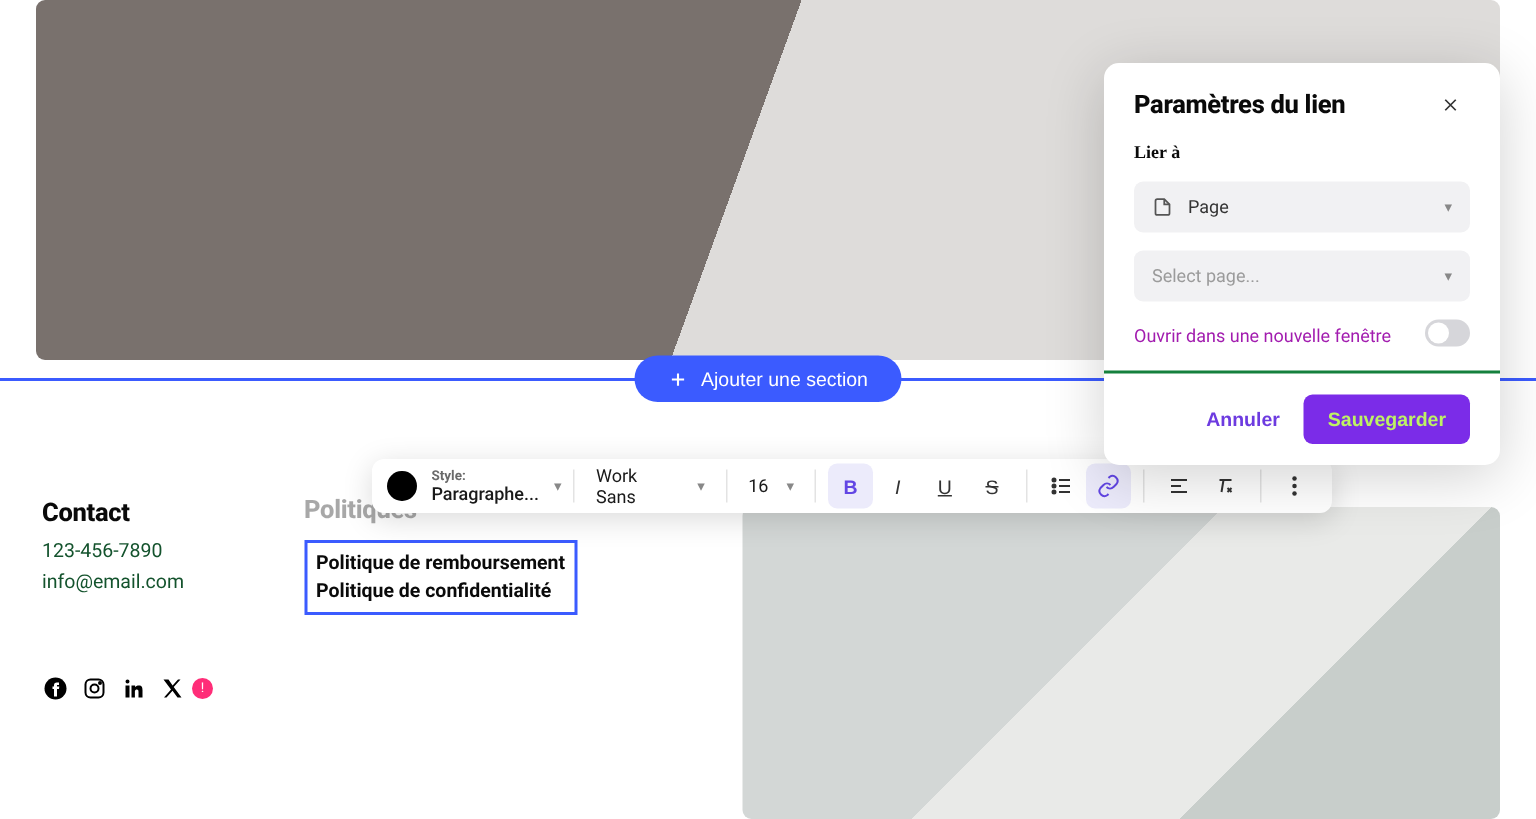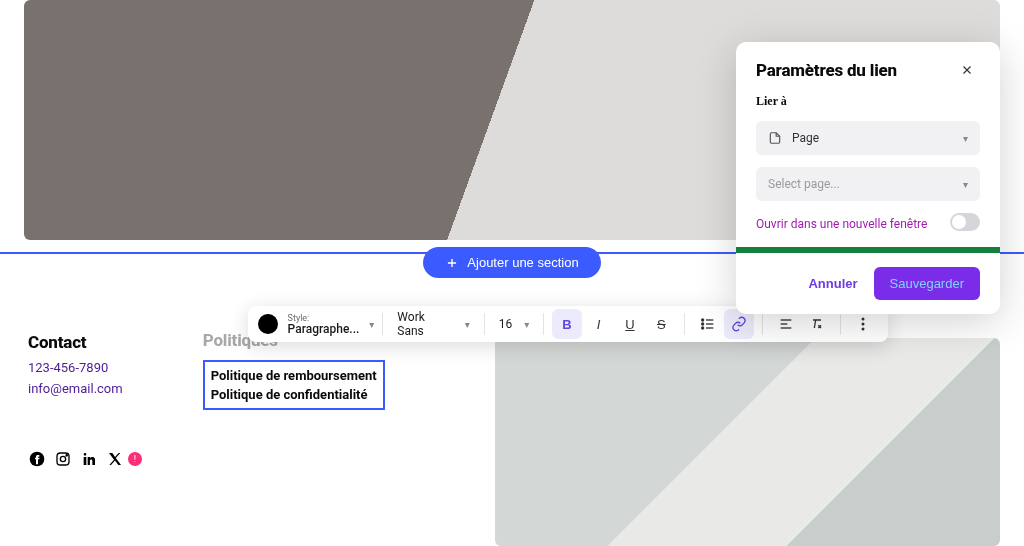--- a/index.html
+++ b/index.html
@@ -3,63 +3,63 @@
 <meta charset="utf-8">
 <style>
 * { box-sizing: border-box; margin: 0; padding: 0; }
 body { font-family: -apple-system, BlinkMacSystemFont, "Segoe UI", Roboto, sans-serif; width: 1024px; height: 546px; overflow: hidden; background: #fff; position: relative; }
 
 .canvas { position: absolute; inset: 0; }
 
 .hero-img { position: absolute; left: 24px; top: 0; right: 24px; height: 240px; border-radius: 6px; overflow: hidden; background: linear-gradient(110deg, #79716D 0%, #79716D 48%, #DEDCDA 48%, #DEDCDA 100%); }
 
 .add-section-bar { position: absolute; left: 0; right: 0; top: 252px; height: 2px; background: #3B5BFF; display: flex; justify-content: center; align-items: center; }
-.add-section-btn { position: absolute; top: -15px; background: #3B5BFF; color: #fff; border: none; border-radius: 999px; padding: 8px 22px; font-size: 13px; font-weight: 500; display: flex; align-items: center; gap: 8px; cursor: pointer; margin-top: 10px; }
+.add-section-btn { position: absolute; top: -15px; background: #3B5BFF; color: #fff; border: none; border-radius: 999px; padding: 8px 22px; font-size: 13px; font-weight: 500; display: flex; align-items: center; gap: 8px; cursor: pointer; }
 
 .footer { position: absolute; left: 28px; top: 332px; right: 28px; display: flex; gap: 80px; }
 .footer-col { display: flex; flex-direction: column; gap: 6px; }
 .footer h3 { font-size: 17px; font-weight: 800; color: #0A0A0A; margin-bottom: 2px; letter-spacing: -0.2px; }
-.footer .txt { font-size: 13px; color: #4c1d95; }
+.footer .txt { font-size: 13px; color: #14532d; }
 .socials { position: absolute; left: 28px; top: 450px; display: flex; gap: 8px; align-items: center; }
 .soc-ic { width: 18px; height: 18px; display: inline-flex; align-items: center; justify-content: center; color: #000; font-weight: 700; font-size: 13px; }
 .soc-badge { width: 14px; height: 14px; border-radius: 50%; background: #FF2D78; color: #fff; font-size: 9px; line-height: 14px; text-align: center; margin-left: -4px; }
 
 .footer-right-img { position: absolute; left: 495px; top: 338px; right: 24px; bottom: 0; background: linear-gradient(135deg, #D3D7D6 0%, #D3D7D6 45%, #E9EAE8 45%, #E9EAE8 70%, #C8CECB 70%); border-radius: 6px; }
 
 .poli-col { position: relative; }
 .poli-title { font-size: 17px; font-weight: 800; color: #0A0A0A; letter-spacing: -0.2px; margin-top: 2px; }
 .sel-box { border: 2px solid #3B5BFF; padding: 4px 6px; margin-top: 4px; }
 .sel-item { font-size: 13px; font-weight: 700; color: #0A0A0A; padding: 2px 0; }
 
 .toolbar { position: absolute; left: 248px; top: 306px; width: 640px; height: 36px; background: #fff; border-radius: 8px; box-shadow: 0 4px 20px rgba(0,0,0,.15); display: flex; align-items: center; padding: 0 10px; gap: 2px; z-index: 50; }
 .tb-swatch { width: 20px; height: 20px; border-radius: 50%; background: #000; }
 .tb-style { display: flex; flex-direction: column; line-height: 1; margin: 0 8px; }
-.tb-style .lbl { font-size: 9px; color: #6b6b6b; }
+.tb-style .lbl { font-size: 9px; color: #6b6b6b; font-weight: bold; }
 .tb-style .val { font-size: 12px; color: #1a1a1a; font-weight: 500; }
 .tb-sep { width: 1px; height: 22px; background: #e3e3e3; margin: 0 6px; }
 .tb-sel { display: flex; align-items: center; gap: 12px; font-size: 12px; color: #1a1a1a; padding: 0 6px; }
 .tb-btn { width: 30px; height: 30px; border: none; background: transparent; border-radius: 6px; display: flex; align-items: center; justify-content: center; color: #333; cursor: pointer; font-size: 13px; }
 .tb-btn.active-bold { background: #ECEBFB; color: #6246E4; font-weight: 800; }
 .tb-btn.active-link { background: #ECEBFB; color: #6246E4; }
 .chev { font-size: 10px; color: #888; }
 
 .panel { position: absolute; right: 24px; top: 42px; width: 264px; background: #fff; border-radius: 10px; box-shadow: 0 8px 40px rgba(0,0,0,.18); z-index: 100; display: flex; flex-direction: column; }
 .panel-head { display: flex; justify-content: space-between; align-items: center; padding: 18px 20px 14px; }
 .panel-head h2 { font-size: 17px; font-weight: 800; color: #0A0A0A; letter-spacing: -0.2px; }
 .close-x { width: 20px; height: 20px; border: none; background: none; cursor: pointer; color: #333; font-size: 14px; }
 .panel-body { padding: 0 20px 16px; display: flex; flex-direction: column; gap: 12px; }
 .fld-lbl { font-size: 12px; font-weight: 600; color: #0A0A0A; font-family: Liberation Serif, serif; }
 .sel-pill { background: #F1F1F3; border-radius: 6px; padding: 10px 12px; display: flex; align-items: center; gap: 10px; font-size: 12px; color: #333; justify-content: space-between; }
 .sel-pill.placeholder { color: #9b9b9b; gap: 15px; }
 .toggle-row { display: flex; justify-content: space-between; align-items: flex-end; font-size: 12px; color: #a21caf; }
 .toggle { width: 30px; height: 18px; border-radius: 999px; background: #D6D6DA; position: relative; }
 .toggle::after { content: ""; position: absolute; width: 14px; height: 14px; border-radius: 50%; background: #fff; top: 2px; left: 2px; }
-.panel-foot { border-top: 6px solid #15803d; padding: 14px 20px; display: flex; justify-content: flex-end; gap: 16px; }
+.panel-foot { border-top: 2px solid #15803d; padding: 14px 20px; display: flex; justify-content: flex-end; gap: 16px; }
 .btn-ghost { border: none; background: none; color: #6D3BE0; font-size: 13px; font-weight: 600; cursor: pointer; }
-.btn-primary { border: none; background: #7B2CE8; color: #7dd3fc; font-size: 13px; font-weight: 400; padding: 9px 16px; border-radius: 6px; cursor: pointer; }
+.btn-primary { border: none; background: #7B2CE8; color: #bef264; font-size: 13px; font-weight: 700; padding: 9px 16px; border-radius: 6px; cursor: pointer; }
 svg { display: block; }
 </style>
 </head>
 <body>
 
 <div class="canvas">
 
   <div class="hero-img"></div>
 
   <div class="add-section-bar">

